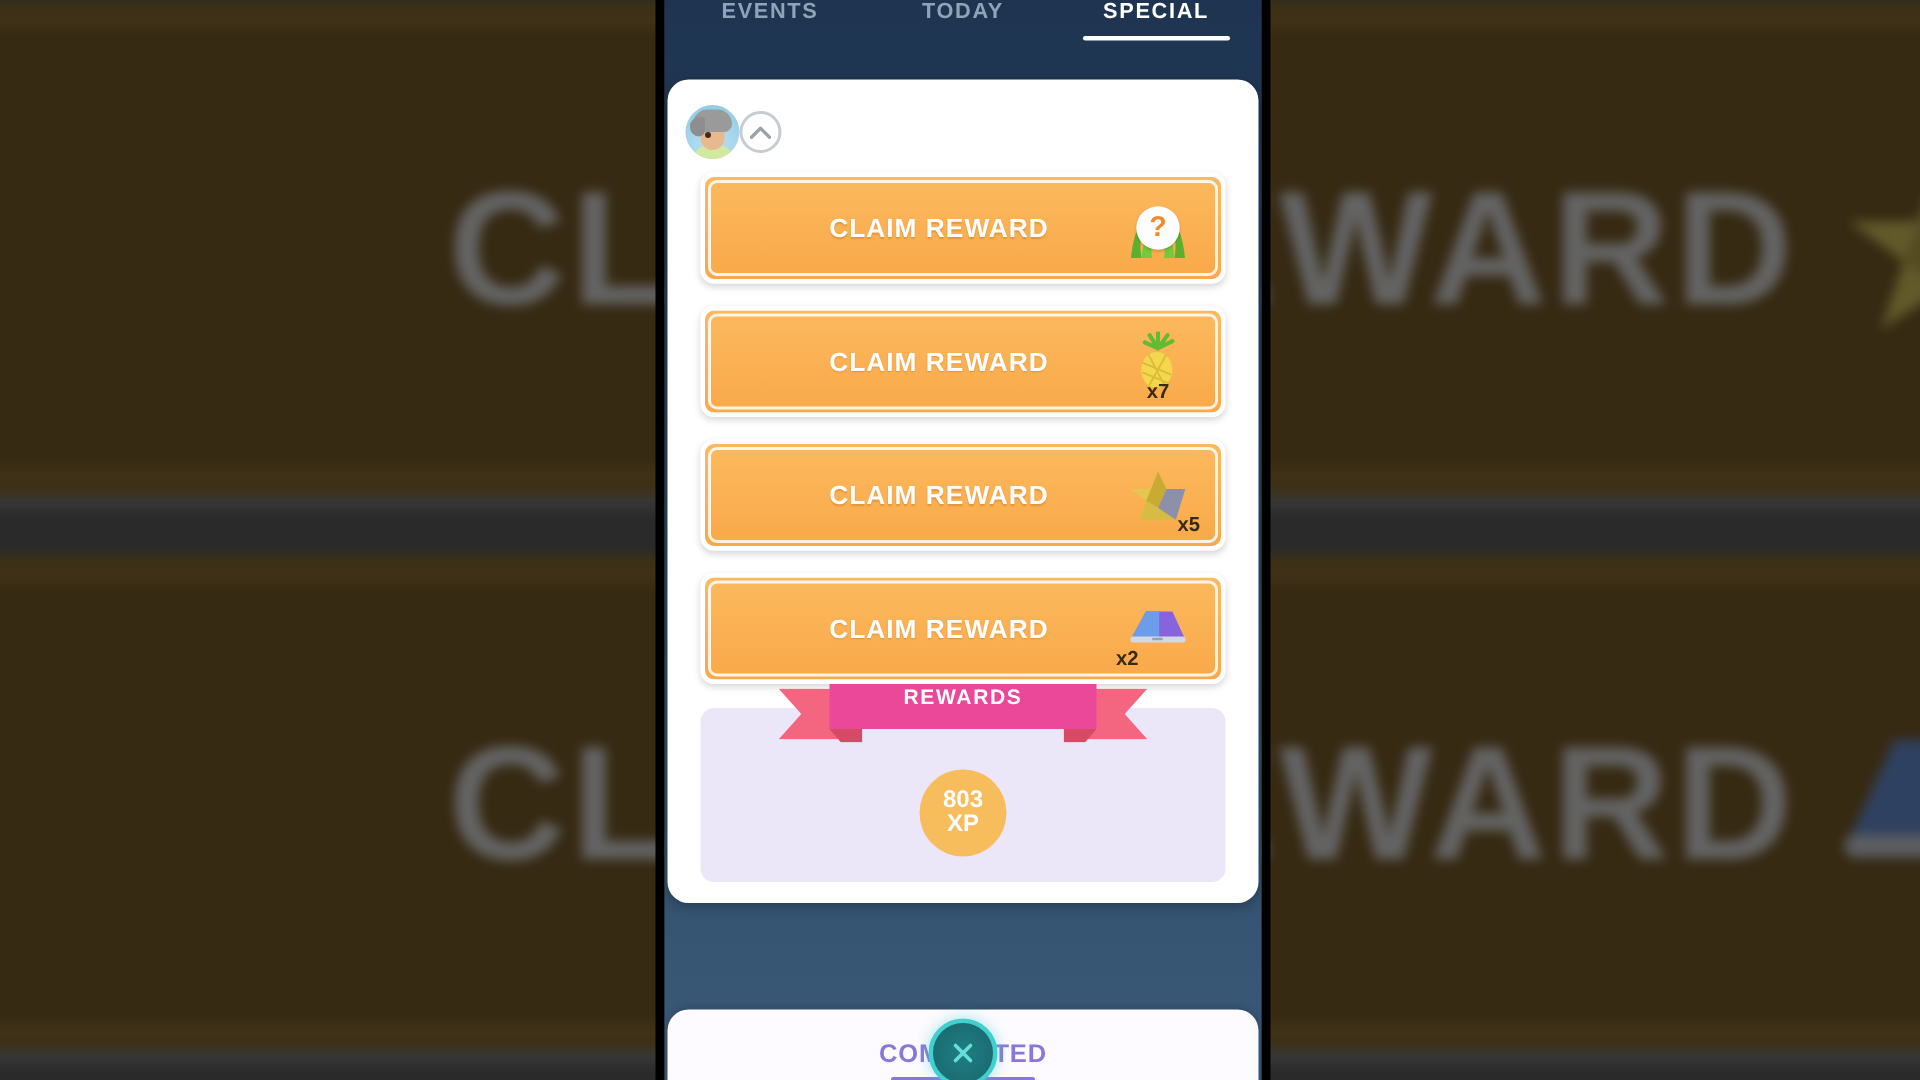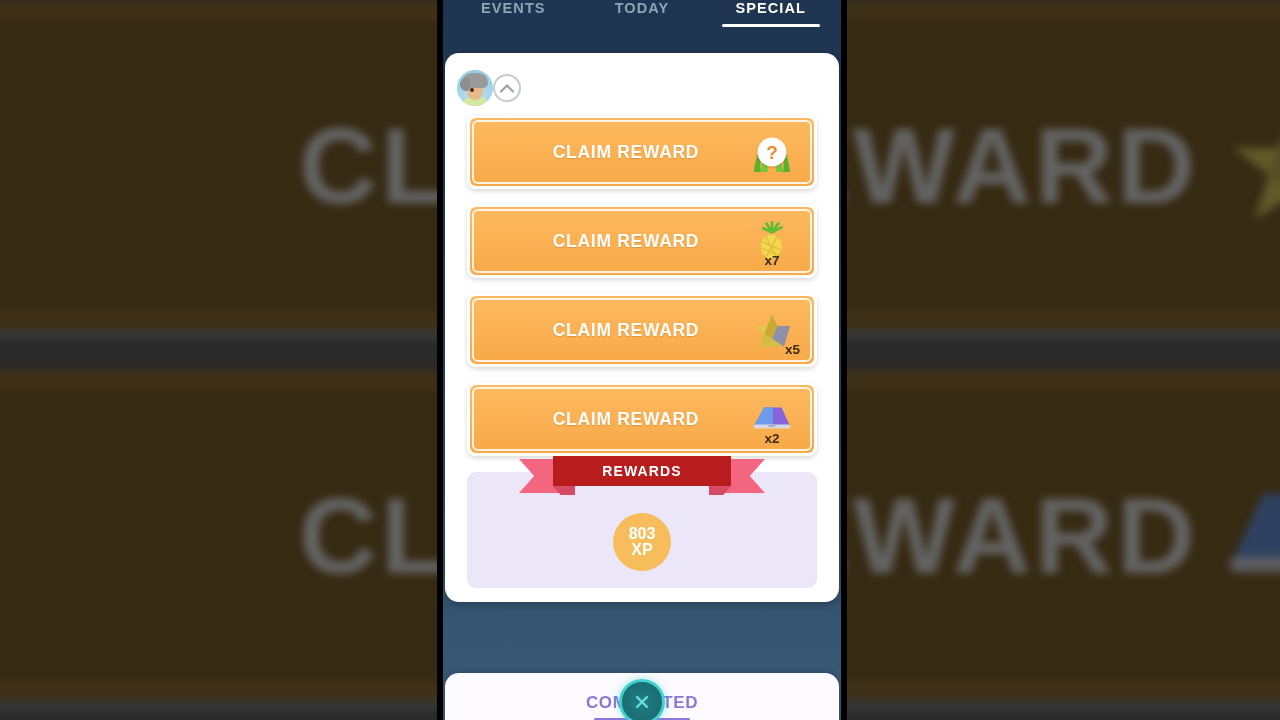--- a/index.html
+++ b/index.html
@@ -309,23 +309,22 @@
     width: 246px;
     height: 40px;
     z-index: 3;
   }
   .ribbon .rib-body {
     position: absolute;
     left: 34px;
     top: 0;
     width: 178px;
     height: 30px;
-    background: #b91c1c;
-    display: flex;
-    align-items: center;
+    background: #ec4899;
+    display: flex;
     justify-content: center;
   }
   .ribbon .rib-label {
     font-size: 14px;
     font-weight: bold;
     color: #ffffff;
     letter-spacing: 1.1px;
   }
   .ribbon .rib-tail {
     position: absolute;
@@ -646,21 +645,21 @@
               <span class="ico-egg">
                 <svg width="40" height="28" viewBox="0 0 50 34" aria-hidden="true">
                   <polygon points="15,4 37,4 47,26 3,26" fill="#8763dd"></polygon>
                   <polygon points="15,4 26,4 26,26 3,26" fill="#6d9ceb"></polygon>
                   <rect x="2" y="25" width="46" height="5" rx="2.5" fill="#d5d8e4"></rect>
                   <rect x="20" y="26" width="9" height="2" rx="1" fill="#9aa0b4"></rect>
                 </svg>
               </span>
             </span>
           </span>
-          <span class="claim-mult" style="position:absolute;right:14px;bottom:8px;width:56px;text-align:center;">x2</span>
+          <span class="claim-mult" style="position:absolute;right:14px;bottom:8px;width:56px;">x2</span>
         </div>
 
       </div>
 
       <div class="rewards-wrap">
         <div class="ribbon">
           <div class="rib-tail left"></div>
           <div class="rib-tail right"></div>
           <div class="rib-fold left"></div>
           <div class="rib-fold right"></div>

